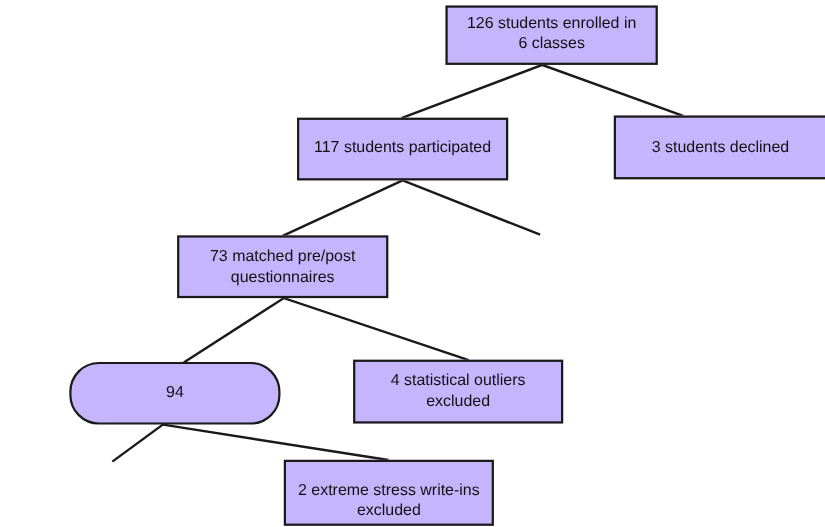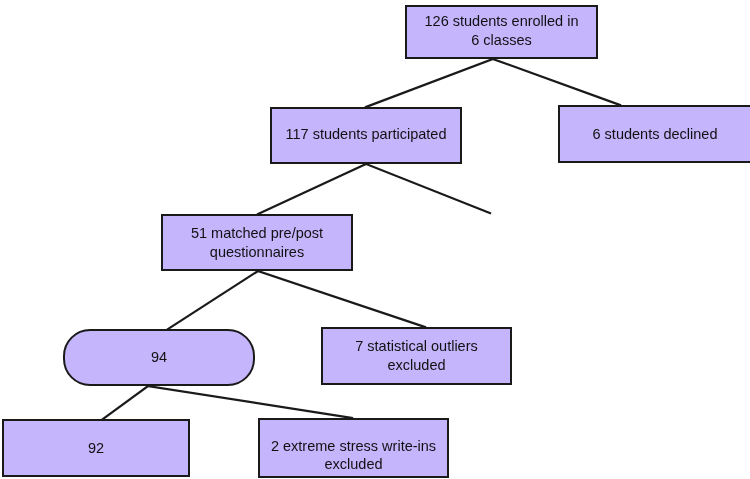--- a/index.html
+++ b/index.html
@@ -81,40 +81,37 @@
   <div class="node-box" id="node-enrolled">
     <span class="node-label">126 students enrolled in
 6 classes</span>
   </div>
 
   <div class="node-box" id="node-participated">
     <span class="node-label">117 students participated</span>
   </div>
 
   <div class="node-box" id="node-declined">
-    <span class="node-label">6 students declined</span>
+    <span class="node-label">3 students declined</span>
   </div>
 
   <div class="node-box" id="node-matched">
-    <span class="node-label">51 matched pre/post
+    <span class="node-label">73 matched pre/post
 questionnaires</span>
   </div>
 
 
   <div class="node-box" id="node-94">
     <span class="node-label">94</span>
   </div>
 
   <div class="node-box" id="node-outliers">
-    <span class="node-label">7 statistical outliers
+    <span class="node-label">4 statistical outliers
 excluded</span>
   </div>
 
-  <div class="node-box" id="node-92">
-    <span class="node-label">92</span>
-  </div>
 
   <div class="node-box" id="node-writeins">
     <span class="node-label">2 extreme stress write-ins
 excluded</span>
   </div>
 
 </div>
 
 </body></html>

